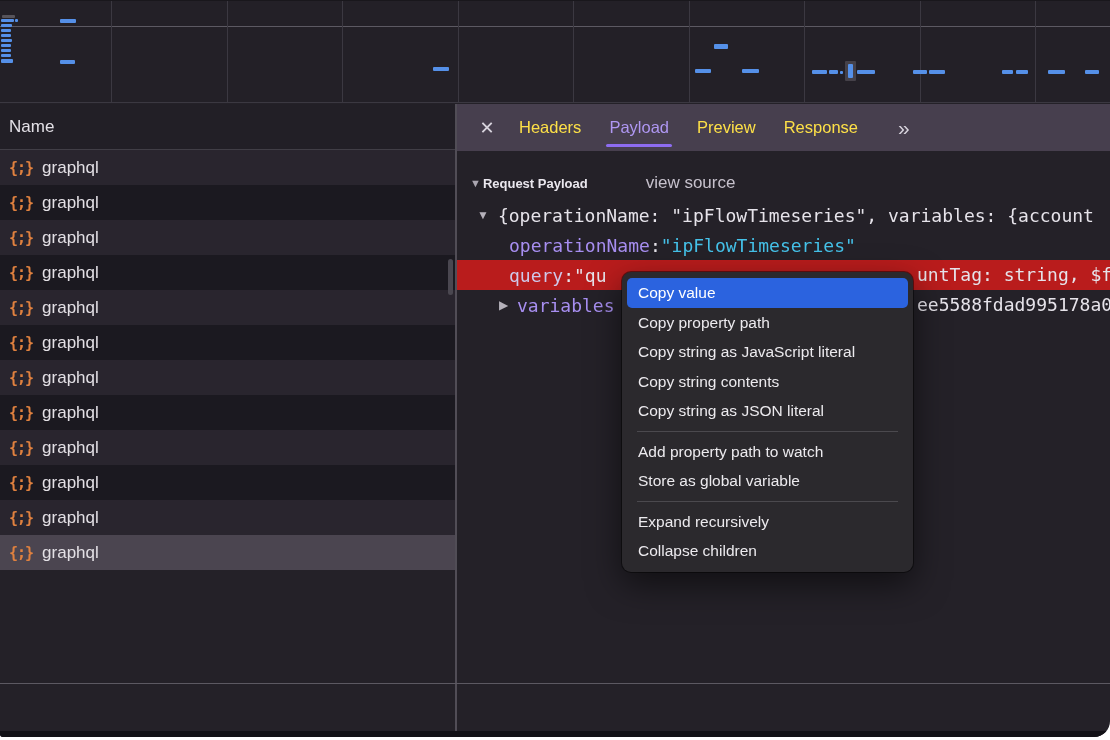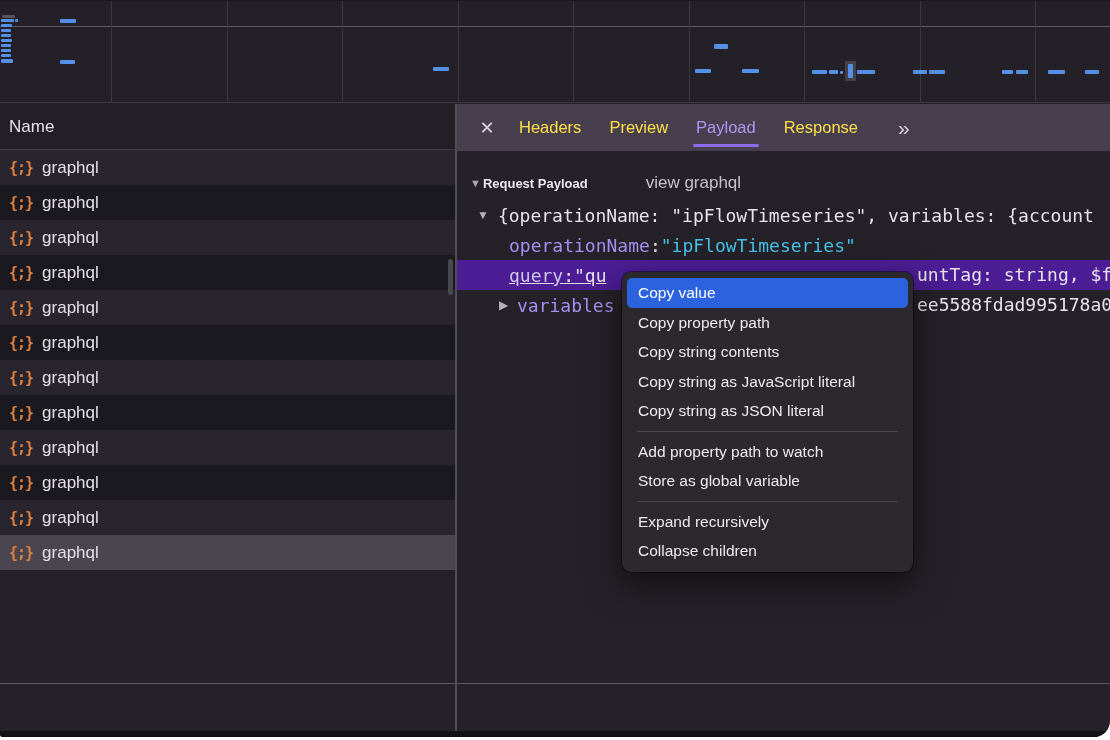--- a/index.html
+++ b/index.html
@@ -54,21 +54,21 @@
                     font-family:"Liberation Sans", sans-serif; }
   .payload-twisty { color:#aaa6b0; font-size:11px; margin-right:2px; }
   .payload-title { color:#eae7ee; font-size:13px; font-weight:bold; }
   .view-source { color:#c6c1cc; font-size:17px; margin-left:58px; cursor:pointer; }
   .tree-row { position:relative; height:30px; display:flex; align-items:center;
               font-size:18px; color:#dedbe2; white-space:nowrap; overflow:hidden; }
   .twisty { color:#b5b1ba; font-size:12px; font-family:"Liberation Sans", sans-serif; }
   .row-preview { padding-left:20px; }
   .row-preview .twisty { margin-right:9px; }
   .row-op { padding-left:52px; }
-  .row-query { padding-left:52px; background:#4c1d95;text-decoration:underline; }
+  .row-query { padding-left:52px; background:#b91c1c; }
   .row-vars { padding-left:42px; }
   .row-vars .twisty { width:14px; margin-right:4px; }
   .k { color:#a78ef0; }
   .k-sel { color:#cfc7e8; }
   .v-str { color:#45c1e8; }
   .v-plain { color:#e6e3ea; }
   .right-frag { position:absolute; left:460px; top:0; height:30px; line-height:30px; }
 
   
   .context-menu { position:absolute; left:622px; top:272px; width:291px; z-index:10;
@@ -198,34 +198,34 @@
     </div>
 
     <div class="divider-v"></div>
 
     <div class="right-panel">
       <div class="tabbar">
         <div class="close-btn">✕</div>
 
   <div class="tab">Headers</div>
 
+  <div class="tab active">Payload</div>
+
   <div class="tab">Preview</div>
-
-  <div class="tab active">Payload</div>
 
   <div class="tab">Response</div>
 
 <div class="overflow-btn">»</div>
       </div>
 
       <div class="payload">
         <div class="payload-header">
           <span class="payload-twisty">▼</span>
           <span class="payload-title">Request Payload</span>
-          <span class="view-source">view graphql</span>
+          <span class="view-source">view source</span>
         </div>
 
         <div class="tree-row row-preview">
           <span class="twisty">▼</span>
           <span class="v-plain">{operationName: "ipFlowTimeseries", variables: {account</span>
         </div>
 
         <div class="tree-row row-op">
           <span class="k">operationName</span>
             <span class="v-plain">: </span>
@@ -245,22 +245,22 @@
           <span class="right-frag v-plain">ee5588fdad995178a0</span>
         </div>
       </div>
     </div>
 
     <div class="separator-h"></div>
 
     <div class="context-menu">
         <div class="menu-item highlighted">Copy value</div>
         <div class="menu-item">Copy property path</div>
+        <div class="menu-item">Copy string as JavaScript literal</div>
         <div class="menu-item">Copy string contents</div>
-        <div class="menu-item">Copy string as JavaScript literal</div>
         <div class="menu-item">Copy string as JSON literal</div>
         <div class="menu-sep"></div>
         <div class="menu-item">Add property path to watch</div>
         <div class="menu-item">Store as global variable</div>
         <div class="menu-sep"></div>
         <div class="menu-item">Expand recursively</div>
         <div class="menu-item">Collapse children</div>
       </div>
 
     <div class="bottom-black"></div>

